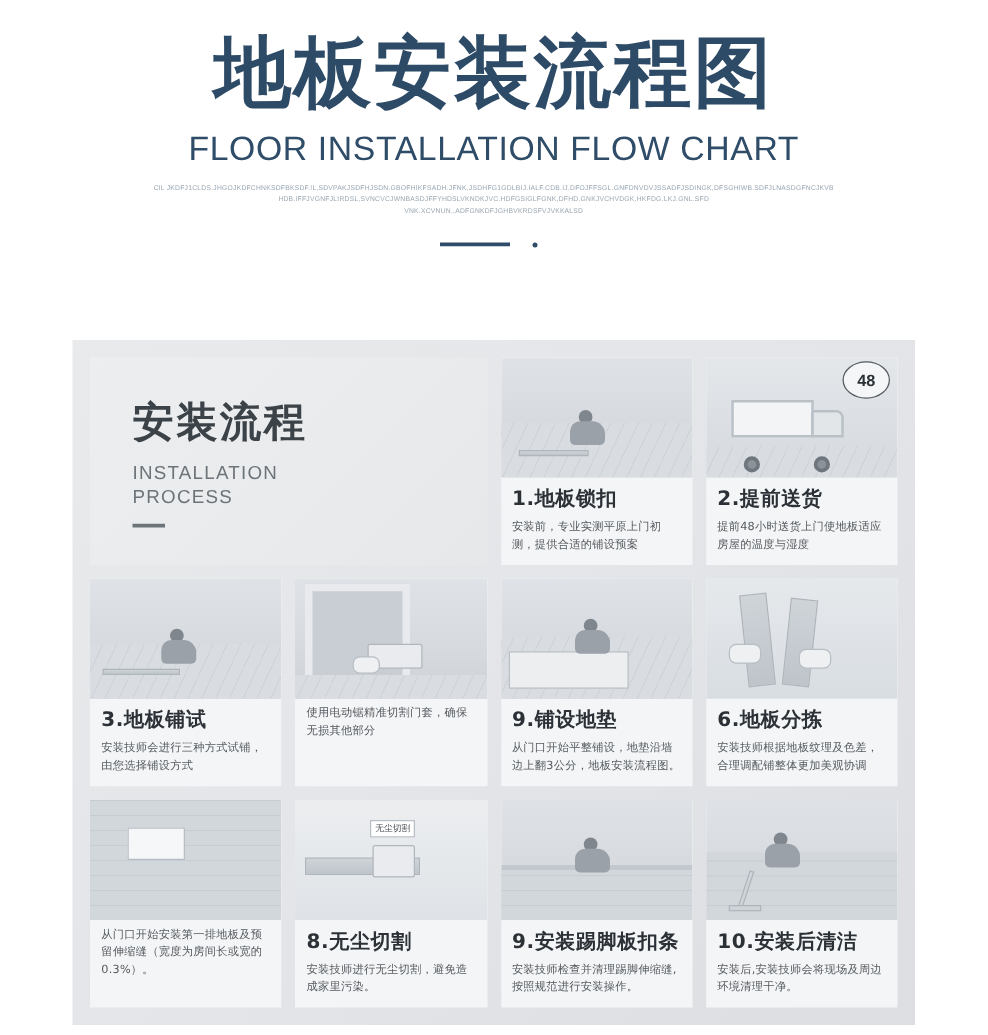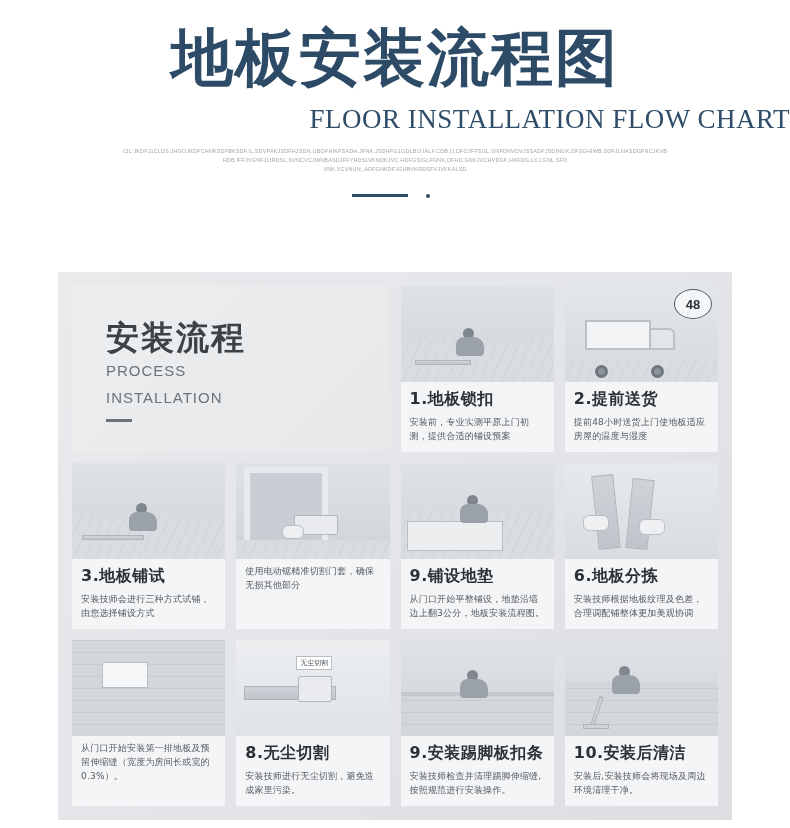--- a/index.html
+++ b/index.html
@@ -28,22 +28,21 @@
     line-height: 72px;
     font-weight: bold;
     color: #2d4b66;
     letter-spacing: 2px;
   }
   .sub-title {
     margin-top: 10px;
     font-size: 27px;
     letter-spacing: 0.5px;
     color: #2f4d68;
-    font-family: Liberation Serif, serif;
-    text-align: right;
+    font-family: Liberation Sans, sans-serif;
   }
   .micro-text {
     margin-top: 12px;
     font-size: 5.4px;
     line-height: 9px;
     color: #9aa7b2;
     letter-spacing: 0.2px;
     padding: 0 120px;
     word-break: break-all;
   }
@@ -265,22 +264,22 @@
       <div class="bar"></div>
       <div class="dot"></div>
     </div>
   </div>
 
   <div class="panel">
     <div class="grid">
 
       <div class="cell intro">
         <div class="intro-cn">安装流程</div>
+        <div class="intro-en">INSTALLATION</div>
         <div class="intro-en" style="margin-top:0">PROCESS</div>
-        <div class="intro-en">INSTALLATION</div>
         <div class="intro-rule"></div>
       </div>
 
       <div class="cell">
         <div class="pic">
           <div class="wall"></div>
           <div class="skirt" style="top:58px"></div>
           <div class="floor"></div>
           <div class="person" style="left:52px; top:42px">
             <div class="head"></div>

